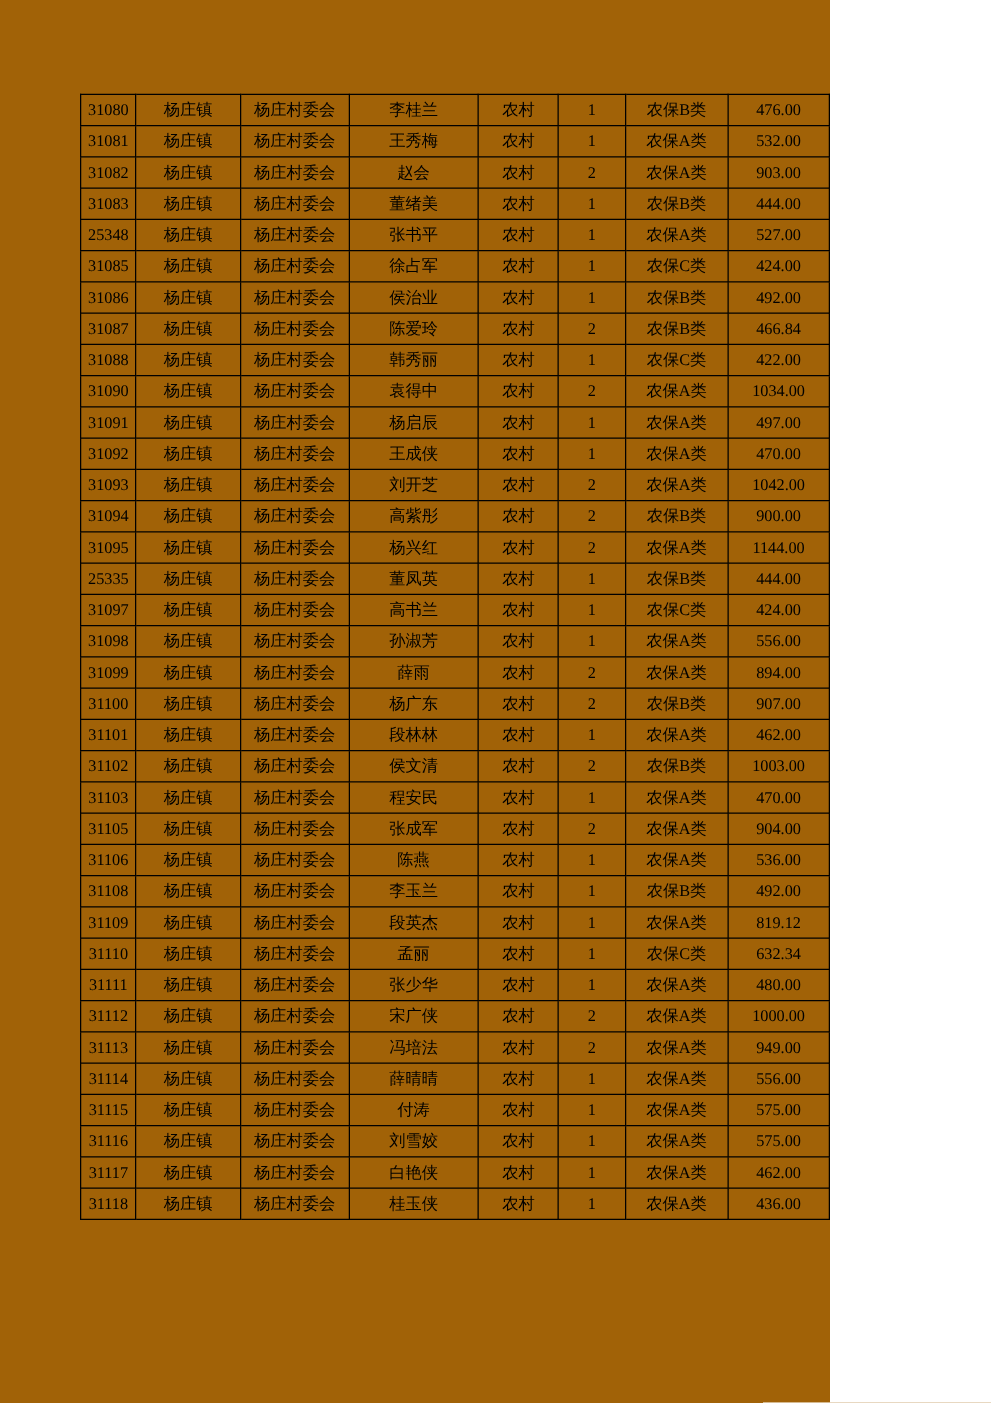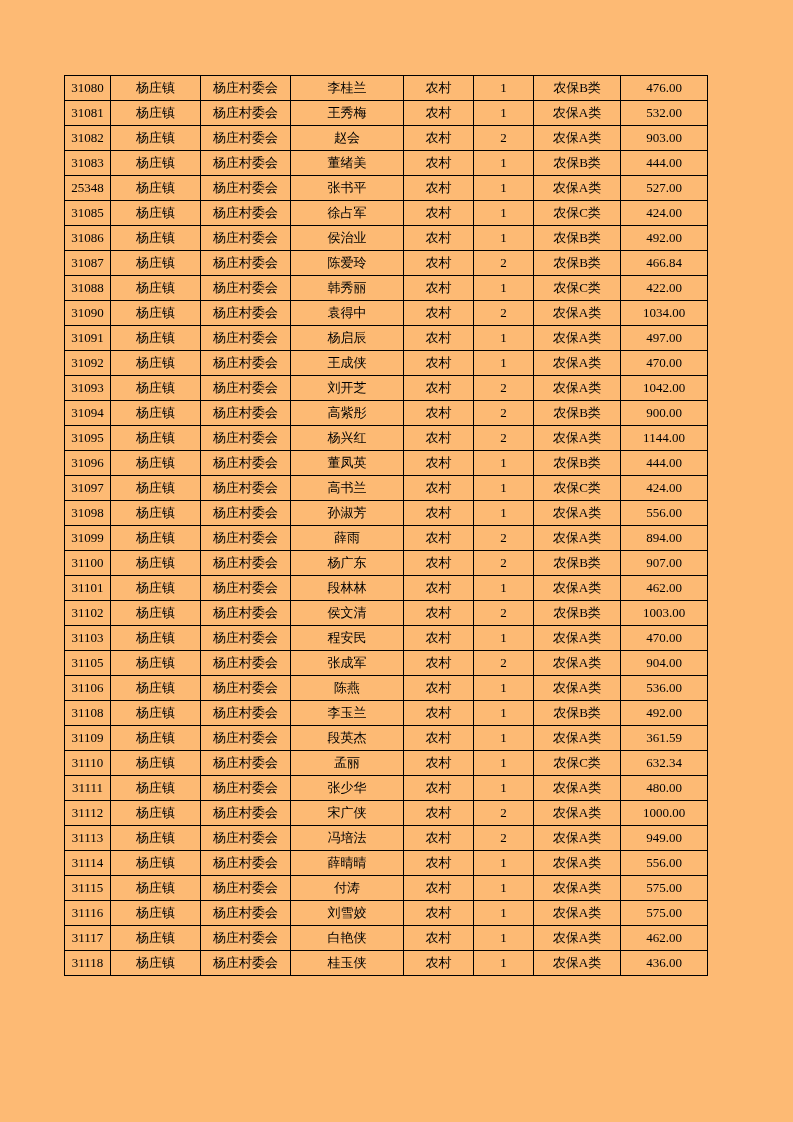--- a/index.html
+++ b/index.html
@@ -8,23 +8,23 @@
     background: #ffffff;
   }
   body {
     width: 793px;
     height: 1122px;
     font-family: "Liberation Serif", "DejaVu Serif", serif;
     color: #000000;
   }
   .page {
     position: relative;
-    width: 793px;
+    width: 664px;
     height: 1122px;
-    background: #fdba74;
+    background: #a16207;
     overflow: hidden;
   }
   table.data-table {
     position: absolute;
     left: 64px;
     top: 75px;
     border-collapse: collapse;
     table-layout: fixed;
   }
   table.data-table td {
@@ -211,21 +211,21 @@
           <td class="col-id">31095</td>
           <td class="col-town">杨庄镇</td>
           <td class="col-village">杨庄村委会</td>
           <td class="col-name">杨兴红</td>
           <td class="col-residence">农村</td>
           <td class="col-persons">2</td>
           <td class="col-category">农保A类</td>
           <td class="col-amount">1144.00</td>
         </tr>
         <tr>
-          <td class="col-id">31096</td>
+          <td class="col-id">25335</td>
           <td class="col-town">杨庄镇</td>
           <td class="col-village">杨庄村委会</td>
           <td class="col-name">董凤英</td>
           <td class="col-residence">农村</td>
           <td class="col-persons">1</td>
           <td class="col-category">农保B类</td>
           <td class="col-amount">444.00</td>
         </tr>
         <tr>
           <td class="col-id">31097</td>
@@ -328,21 +328,21 @@
           <td class="col-amount">492.00</td>
         </tr>
         <tr>
           <td class="col-id">31109</td>
           <td class="col-town">杨庄镇</td>
           <td class="col-village">杨庄村委会</td>
           <td class="col-name">段英杰</td>
           <td class="col-residence">农村</td>
           <td class="col-persons">1</td>
           <td class="col-category">农保A类</td>
-          <td class="col-amount">361.59</td>
+          <td class="col-amount">819.12</td>
         </tr>
         <tr>
           <td class="col-id">31110</td>
           <td class="col-town">杨庄镇</td>
           <td class="col-village">杨庄村委会</td>
           <td class="col-name">孟丽</td>
           <td class="col-residence">农村</td>
           <td class="col-persons">1</td>
           <td class="col-category">农保C类</td>
           <td class="col-amount">632.34</td>

